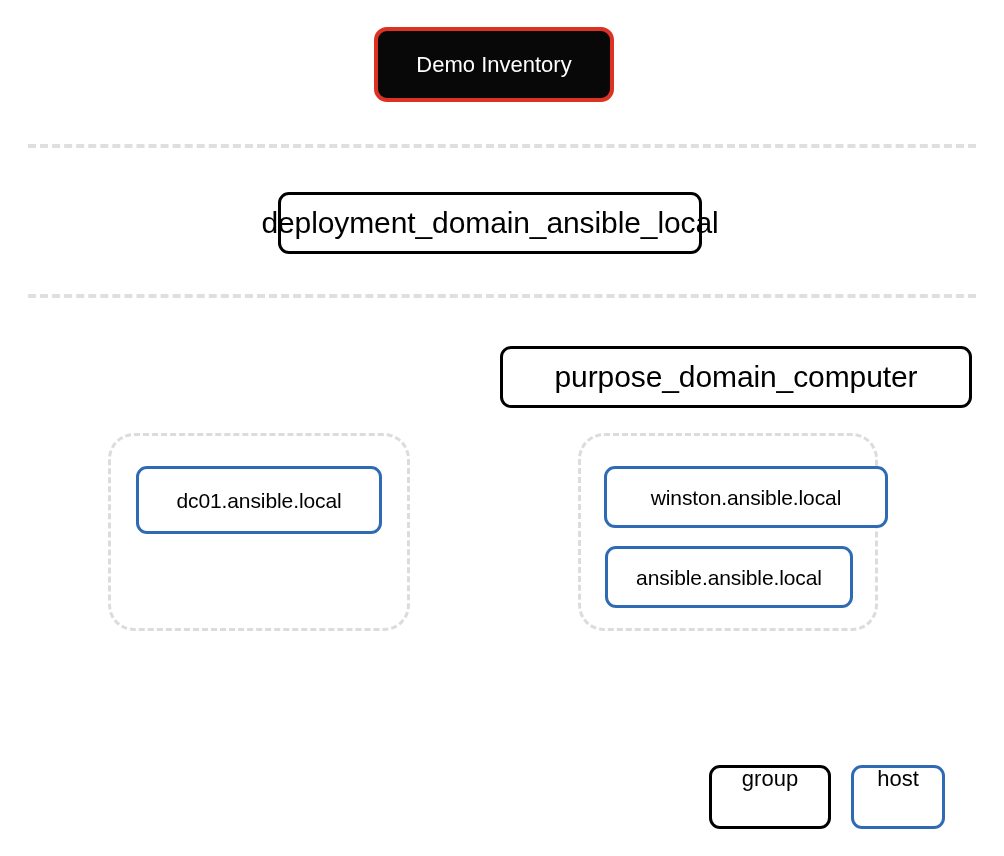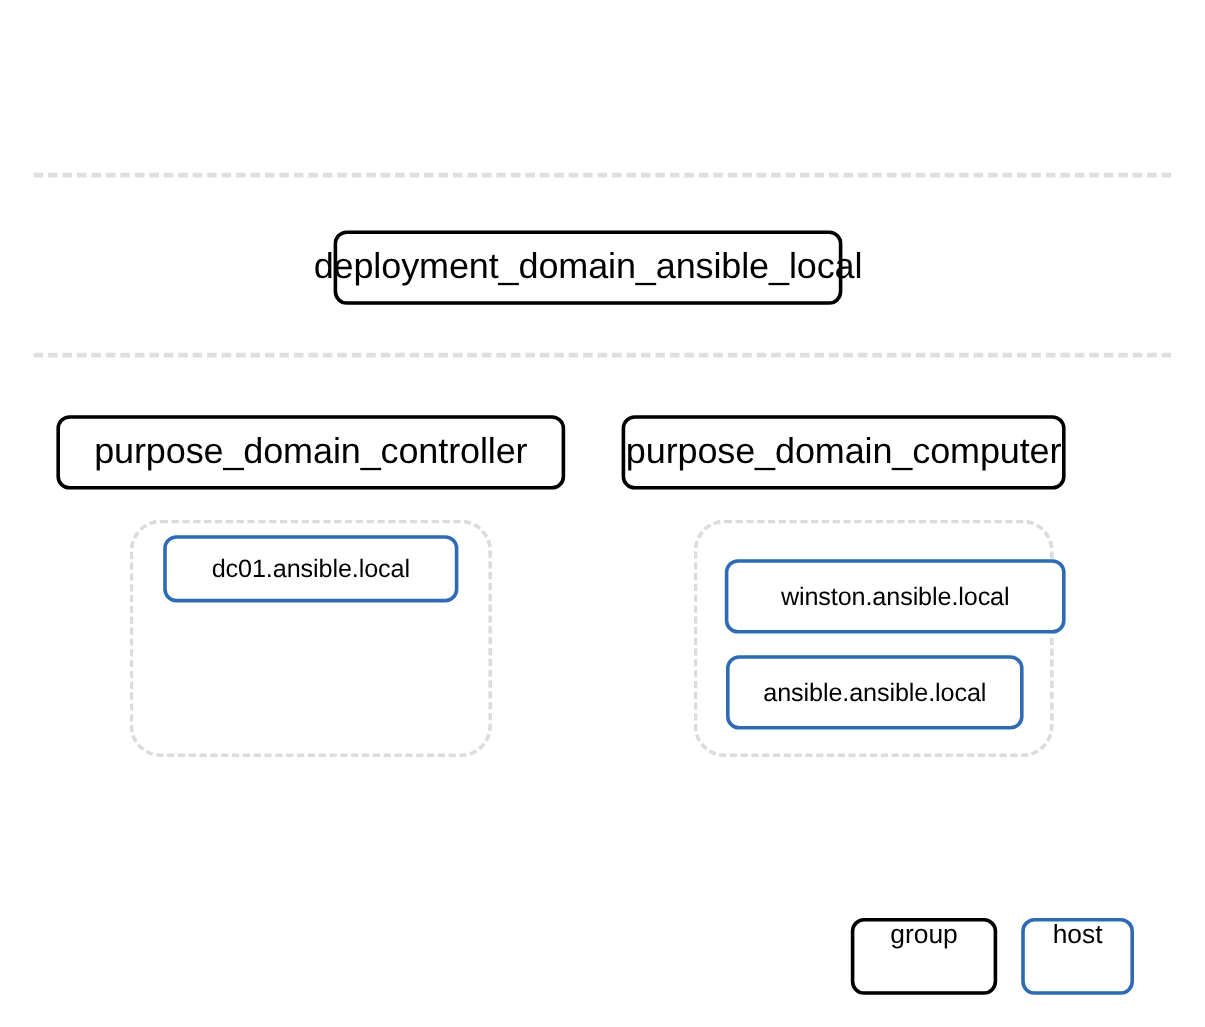--- a/index.html
+++ b/index.html
@@ -89,40 +89,40 @@
     white-space: nowrap;
   }
   .legend-item--group { border: 3.5px solid #000000; }
   .legend-item--host  { border: 3.5px solid #2E6BB4; }
 </style>
 </head>
 <body>
 
 <div class="canvas">
 
+  <div class="node node--root" style="left:374px; top:27px; width:240px; height:75px;">
+    <span>Demo Inventory</span>
+  </div>
 
   <div class="rank-separator" style="left:28px; top:144px; width:948px;"></div>
 
   <div class="node node--group" style="left:278px; top:192px; width:424px; height:62px;">
     <span>deployment_domain_ansible_local</span>
   </div>
 
   <div class="rank-separator" style="left:28px; top:294px; width:948px;"></div>
 
-  <div class="node node--group" style="left:47px; top:346px; width:424px; height:62px;">
-    <span>purpose_domain_controller</span>
-  </div>
 
   <div class="host-container" style="left:108px; top:433px; width:302px; height:198px;"></div>
 
-  <div class="node node--host" style="left:136px; top:446px; width:246px; height:56px;">
+  <div class="node node--host" style="left:136px; top:466px; width:246px; height:68px;">
     <span>dc01.ansible.local</span>
   </div>
 
-  <div class="node node--group" style="left:518px; top:346px; width:370px; height:62px;">
+  <div class="node node--group" style="left:500px; top:346px; width:472px; height:62px;">
     <span>purpose_domain_computer</span>
   </div>
 
   <div class="host-container" style="left:578px; top:433px; width:300px; height:198px;"></div>
 
   <div class="node node--host" style="left:604px; top:466px; width:284px; height:62px;">
     <span>winston.ansible.local</span>
   </div>
 
   <div class="node node--host" style="left:605px; top:546px; width:248px; height:62px;">

